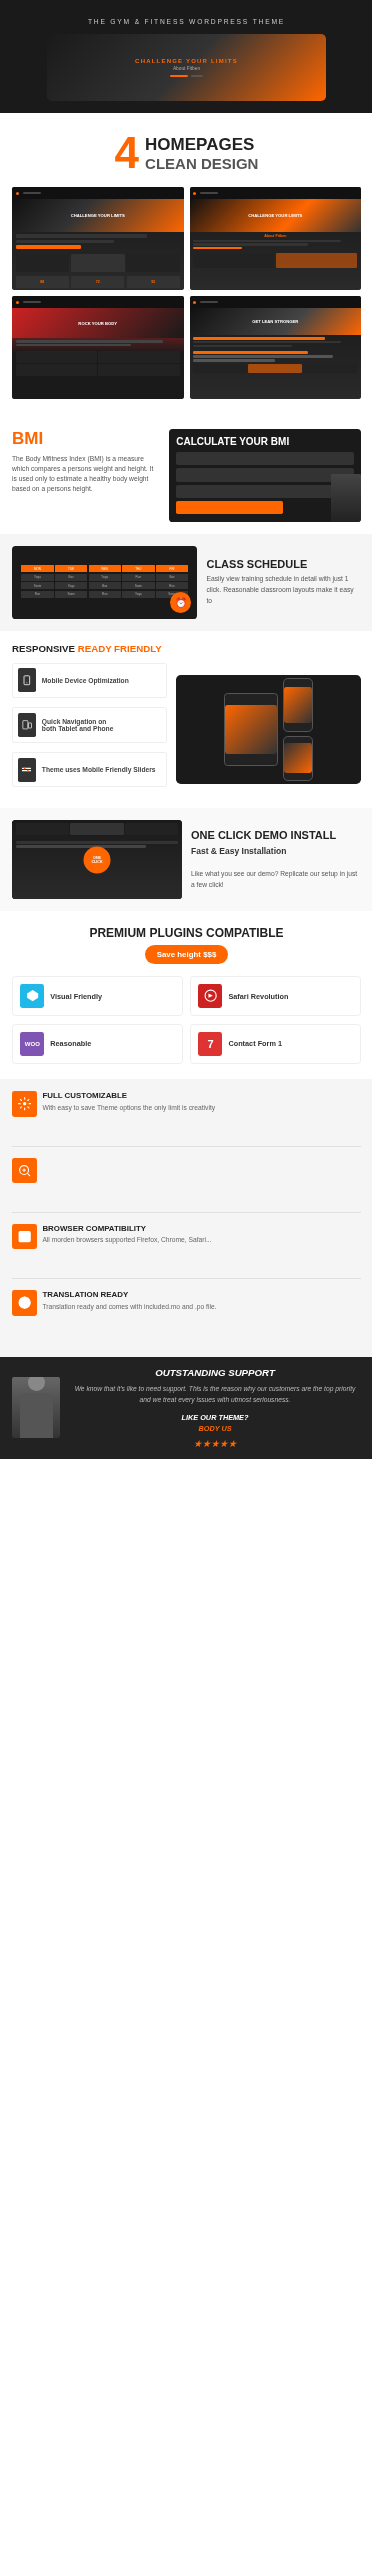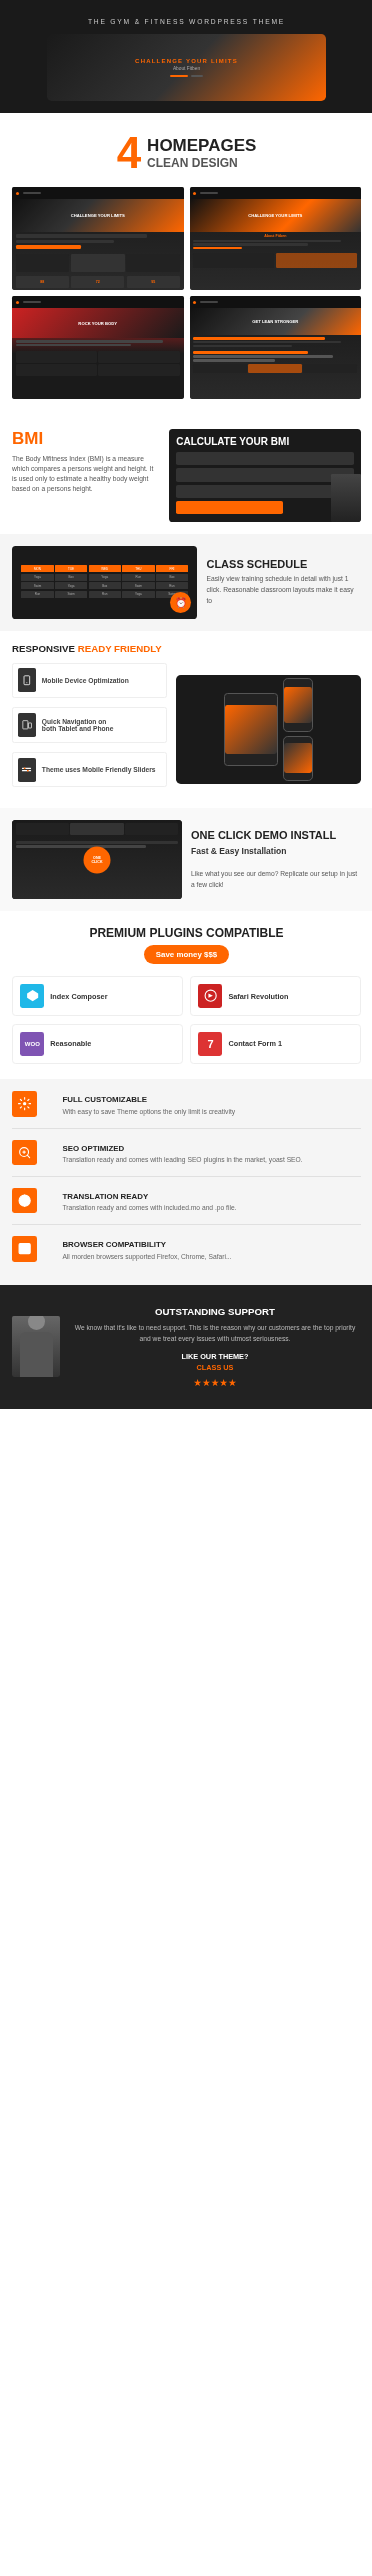--- a/index.html
+++ b/index.html
@@ -85,21 +85,21 @@
       text-align: left;
     }
     .title-text .line1 {
       font-size: 17px;
       font-weight: 900;
       color: #222;
       text-transform: uppercase;
       display: block;
     }
     .title-text .line2 {
-      font-size: 12px;
+      font-size: 15px;
       font-weight: 700;
       color: #555;
       text-transform: uppercase;
       display: block;
     }
     .homepage-grid {
       display: grid;
       grid-template-columns: 1fr 1fr;
       gap: 6px;
     }
@@ -501,24 +501,24 @@
       text-align: left;
     }
 
     
     .features-section {
       background: #f5f5f5;
       padding: 12px;
     }
     .feature-item {
       display: flex;
-      gap: 25px;
-      align-items: flex-end;
+      gap: 5px;
+      align-items: flex-start;
       margin-bottom: 11px;
-      padding-bottom: 11px;
+      padding-bottom: 29px;
       border-bottom: 0.6px solid #e0e0e0;
     }
     .feature-item:last-child {
       border-bottom: none;
       margin-bottom: 0;
     }
     .feature-icon-wrap {
       width: 25.4px;
       height: 25.4px;
       background: #ff6600;
@@ -543,24 +543,25 @@
     }
     .feature-desc {
       font-size: 6.7px;
       color: #666;
       line-height: 1.5;
     }
 
     
     .support-section {
       background: #222;
-      padding: 21px 12px;
+      padding: 10px 12px;
       display: flex;
       gap: 9px;
       align-items: center;
+      font-style: italic;
     }
     .support-avatar {
       width: 48px;
       height: 61px;
       flex-shrink: 0;
       background: linear-gradient(180deg, #555 0%, #222 100%);
       border-radius: 2.4px;
       overflow: hidden;
       display: flex;
       align-items: flex-end;
@@ -882,30 +883,30 @@
   </div>
   <div class="oneclick-right">
     <div class="oneclick-title">ONE CLICK DEMO INSTALL</div>
     <div style="font-size:8.5px;font-weight:700;color:#333;margin-bottom:13px;">Fast &amp; Easy Installation</div>
     <div class="oneclick-desc">Like what you see our demo? Replicate our setup in just a few click!</div>
   </div>
 </div>
 
 <div class="plugins-section">
   <div class="plugins-title">PREMIUM PLUGINS COMPATIBLE</div>
-  <div class="save-money-btn">Save money $$$</div>
+  <div class="save-money-btn">Save height $$$</div>
   <div class="plugins-grid">
 
     <div class="plugin-item">
       <div class="plugin-icon vc">
         <svg viewBox="0 0 24 24" width="13.3" height="13.3" fill="#fff">
             <polygon points="12,2 22,8 22,16 12,22 2,16 2,8"></polygon>
           </svg>
       </div>
-      <div class="plugin-name">Index Composer</div>
+      <div class="plugin-name">Visual Friendly</div>
     </div>
 
     <div class="plugin-item">
       <div class="plugin-icon sr">
         <svg viewBox="0 0 24 24" width="13.3" height="13.3" fill="#fff">
             <circle cx="12" cy="12" r="10" fill="none" stroke="#fff" stroke-width="2"></circle>
             <path d="M8 8 L16 12 L8 16 Z" fill="#fff"></path>
           </svg>
       </div>
       <div class="plugin-name">Safari Revolution</div>
@@ -942,66 +943,62 @@
   </div>
   <div class="feature-item">
     <div class="feature-icon-wrap">
       <svg viewBox="0 0 24 24" width="13.3" height="13.3" fill="#fff">
           <circle cx="11" cy="11" r="8" fill="none" stroke="#fff" stroke-width="2"></circle>
           <line x1="21" y1="21" x2="16.65" y2="16.65" stroke="#fff" stroke-width="2" stroke-linecap="round"></line>
           <line x1="11" y1="8" x2="11" y2="14" stroke="#fff" stroke-width="2"></line>
           <line x1="8" y1="11" x2="14" y2="11" stroke="#fff" stroke-width="2"></line>
         </svg>
     </div>
-    <div class="feature-text">
-      <div class="feature-title">SEO OPTIMIZED</div>
-      <div class="feature-desc">Translation ready and comes with leading SEO plugins in the market, yoast SEO.</div>
-    </div>
-  </div>
-  <div class="feature-item">
-    <div class="feature-icon-wrap">
-      <svg viewBox="0 0 24 24" width="13.3" height="13.3" fill="none">
-          <circle cx="12" cy="12" r="10" stroke="#fff" stroke-width="2"></circle>
-          <path d="M2 12h20M12 2a15.3 15.3 0 0 1 4 10 15.3 15.3 0 0 1-4 10 15.3 15.3 0 0 1-4-10 15.3 15.3 0 0 1 4-10z" stroke="#fff" stroke-width="2"></path>
-        </svg>
-    </div>
-    <div class="feature-text">
-      <div class="feature-title">TRANSLATION READY</div>
-      <div class="feature-desc">Translation ready and comes with included.mo and .po file.</div>
-    </div>
   </div>
   <div class="feature-item">
     <div class="feature-icon-wrap">
       <svg viewBox="0 0 24 24" width="13.3" height="13.3" fill="none">
           <rect x="2" y="3" width="20" height="18" rx="2" stroke="#fff" stroke-width="2"></rect>
           <line x1="2" y1="8" x2="22" y2="8" stroke="#fff" stroke-width="2"></line>
           <circle cx="5.5" cy="5.5" r="1" fill="#fff"></circle>
           <circle cx="8.5" cy="5.5" r="1" fill="#fff"></circle>
         </svg>
     </div>
     <div class="feature-text">
       <div class="feature-title">BROWSER COMPATIBILITY</div>
       <div class="feature-desc">All morden browsers supported Firefox, Chrome, Safari...</div>
     </div>
   </div>
+  <div class="feature-item">
+    <div class="feature-icon-wrap">
+      <svg viewBox="0 0 24 24" width="13.3" height="13.3" fill="none">
+          <circle cx="12" cy="12" r="10" stroke="#fff" stroke-width="2"></circle>
+          <path d="M2 12h20M12 2a15.3 15.3 0 0 1 4 10 15.3 15.3 0 0 1-4 10 15.3 15.3 0 0 1-4-10 15.3 15.3 0 0 1 4-10z" stroke="#fff" stroke-width="2"></path>
+        </svg>
+    </div>
+    <div class="feature-text">
+      <div class="feature-title">TRANSLATION READY</div>
+      <div class="feature-desc">Translation ready and comes with included.mo and .po file.</div>
+    </div>
+  </div>
 </div>
 
 <div class="support-section">
   <div class="support-avatar">
     <div style="width:100%;height:100%;background:linear-gradient(180deg,#666 0%,#333 100%);display:flex;align-items:flex-end;justify-content:center;overflow:hidden;">
 
       <div style="width:39px;position:relative;bottom:0;">
         <div style="width:17px;height:17px;border-radius:50%;background:#888;margin:0 auto 2.4px;"></div>
         <div style="width:33px;height:45px;background:#555;border-radius:6px 6px 0 0;margin:0 auto;"></div>
       </div>
     </div>
   </div>
   <div class="support-right">
     <div class="support-title">OUTSTANDING SUPPORT</div>
     <div class="support-desc">We know that it's like to need support. This is the reason why our customers are the top priority and we treat every issues with utmost seriousness.</div>
     <div class="like-text">LIKE OUR THEME?</div>
     <div style="display:flex;align-items:center;justify-content:center;gap:3px;">
-      <span class="support-link">CLASS US</span>
+      <span class="support-link">BODY US</span>
     </div>
     <div class="stars">★★★★★</div>
   </div>
 </div>
 
 
 </body></html>

